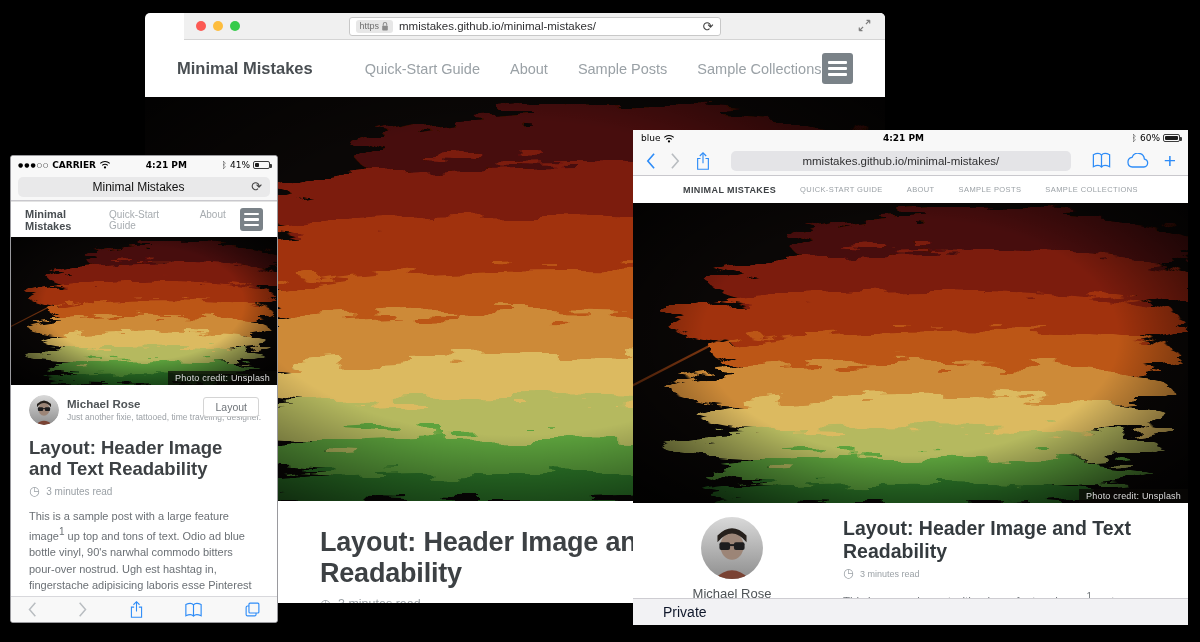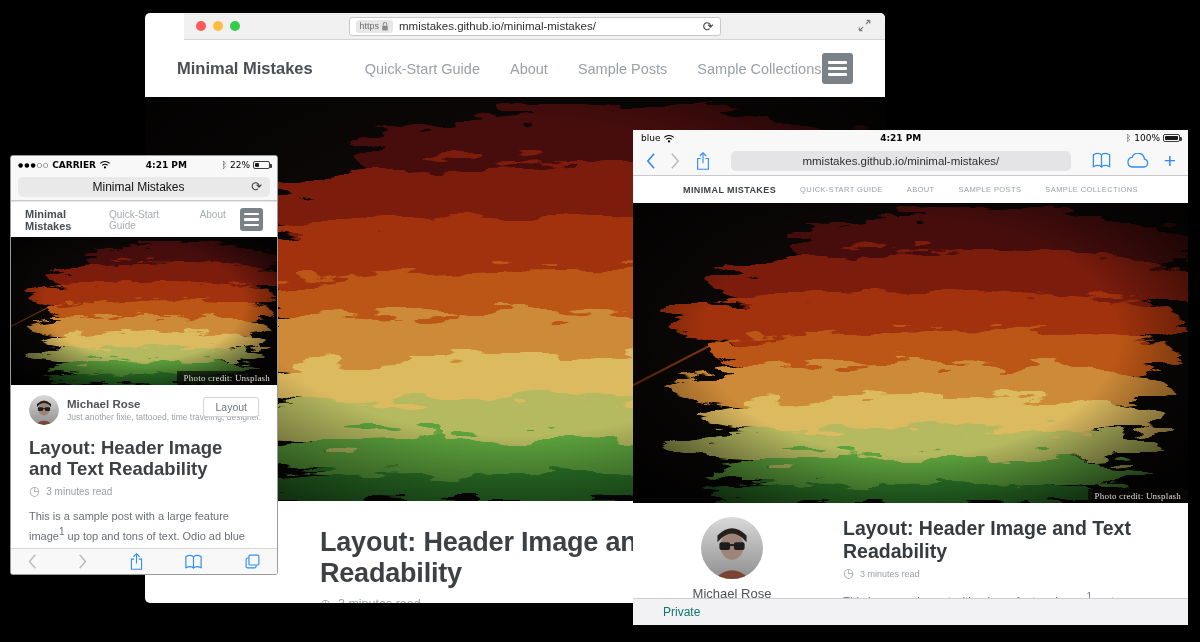--- a/index.html
+++ b/index.html
@@ -2,21 +2,21 @@
 <html><head>
 <meta charset="utf-8">
 <style>
   * { margin:0; padding:0; box-sizing:border-box; }
   html,body { background:#000; width:1200px; height:642px; overflow:hidden;
     font-family:"Liberation Sans","DejaVu Sans",sans-serif; }
   .stage { position:relative; width:1200px; height:642px; background:#000; border-radius:12px; overflow:hidden; }
   .device { position:absolute; background:#fff; overflow:hidden; }
 
   
-  .hero { position:relative; background:#c2410c; overflow:hidden;font-family:Liberation Serif, serif; }
+  .hero { position:relative; background:#c2410c; overflow:hidden; }
   .hero svg.leafpic { position:absolute; inset:0; width:100%; height:100%; display:block; }
   .photo-credit { position:absolute; right:0; bottom:0; background:rgba(10,8,6,.72); color:#ddd;
     font-size:9px; padding:2px 7px; letter-spacing:.2px; }
   .burger { display:flex; flex-direction:column; justify-content:center; gap:3px;
     background:#7a8288; border-radius:3px; align-items:center; cursor:pointer; }
   .burger i { display:block; background:#fff; border-radius:1px; }
   .isvg { display:inline-block; vertical-align:middle; }
   .blue { color:#2e8cf7; }
   .gray-ic { color:#b9bdc1; }
   .batt { position:relative; display:inline-block; width:17px; height:8px; border:1px solid #3c3c3c;
@@ -50,21 +50,21 @@
   .desk-nav .burger i { width:19px; height:3px; }
 
   .hero-desktop { height:404px; }
   .article { padding:26px 60px 0 175px; }
   .article h1 { font-size:27px; color:#3d4144; letter-spacing:-.2px; }
   .meta { margin-top:8px; font-size:12.5px; color:#9ba1a6; }
   .meta .clock { font-size:12px; margin-right:4px; }
   sup.fn { font-size:10px; cursor:pointer; }
 
   
-  .iphone { left:10px; top:155px; width:268px; height:420px; border-radius:3px; z-index:3;
+  .iphone { left:10px; top:155px; width:268px; height:468px; border-radius:3px; z-index:3;
     border:1px solid #9a9a9e; }
   .ph-status { height:17px; background:#f8f8f8; display:flex; align-items:center; padding:0 7px;
     font-size:9px; color:#000; font-family:"DejaVu Sans",sans-serif; }
   .ph-status .dots { font-size:6px; letter-spacing:1px; margin-right:3px; }
   .ph-status .carrier { font-weight:bold; margin-right:3px; }
   .ph-status .mid { flex:1; text-align:center; font-weight:bold; }
   .ph-status .right { display:flex; align-items:center; gap:3px; }
   .bt { font-size:9px; color:#3c3c3c; }
   .ph-urlrow { height:28px; background:#f8f8f8; display:flex; align-items:center; padding:0 7px; }
   .ph-field { flex:1; height:20px; background:#e9e9ea; border-radius:5px; display:flex; align-items:center;
@@ -111,21 +111,21 @@
   .pad-content { height:95px; display:flex; padding:14px 28px 0 30px; overflow:hidden; }
   .pad-aside { width:138px; text-align:center; flex-shrink:0; }
   .avatar-lg { width:62px; height:62px; border-radius:50%; overflow:hidden; margin:2px auto 8px; }
   .pad-aside .a-name { font-size:13px; font-weight:normal; color:#4f5457; }
   .pad-main { flex:1; padding-left:42px; padding-right:12px; }
   .pad-main h2 { font-size:19.5px; color:#343a3e; }
   .pad-main .meta { margin-top:3px; font-size:9px; }
   .pad-main p { margin-top:9px; font-size:11.5px; line-height:1.55; color:#72777b; }
   .private-bar { position:absolute; left:0; right:0; bottom:0; height:27px; background:#f2f2f4;
     border-top:1px solid #cecdd2; display:flex; align-items:center; padding:0 30px; }
-  .private-bar span { color:#0f766e; font-size:12px; cursor:pointer; }
+  .private-bar span { color:#0f172a; font-size:14px; cursor:pointer; }
 </style>
 </head>
 <body>
 
 <div class="stage">
 
   <section class="device desktop">
     <div class="mac-toolbar">
       <div class="lights">
         <span style="background:#fc5a54"></span>
@@ -217,21 +217,21 @@
       <svg class="isvg" width="12" height="9" viewBox="0 0 14 10">
           <g fill="none" stroke="#000" stroke-width="1.2">
             <path d="M1.5 3.8 a8 8 0 0 1 11 0"></path>
             <path d="M3.7 6.1 a5 5 0 0 1 6.6 0"></path>
           </g>
           <circle cx="7" cy="8.4" r="1.3"></circle>
         </svg>
       <span class="mid">4:21 PM</span>
       <span class="right">
         <span class="bt">ᛒ</span>
-        <span>22%</span>
+        <span>41%</span>
         <span class="batt b22">
             <b></b>
           </span>
       </span>
     </div>
     <div class="ph-urlrow hairline">
       <div class="ph-field">
         <span class="t">Minimal Mistakes</span>
         <span class="reload">⟳</span>
       </div>
@@ -355,21 +355,21 @@
             <g fill="none" stroke="#000" stroke-width="1.2">
               <path d="M1.5 3.8 a8 8 0 0 1 11 0"></path>
               <path d="M3.7 6.1 a5 5 0 0 1 6.6 0"></path>
             </g>
             <circle cx="7" cy="8.4" r="1.3"></circle>
           </svg>
       </span>
       <span class="mid">4:21 PM</span>
       <span class="right">
         <span class="bt">ᛒ</span>
-        <span>100%</span>
+        <span>60%</span>
         <span class="batt b100">
             <b></b>
           </span>
       </span>
     </div>
 
     <div class="pad-toolbar">
       <svg class="isvg blue" width="11" height="18" viewBox="0 0 12 20">
           <path fill="none" stroke="currentColor" stroke-width="1.8" d="M10 2 L3 10 L10 18"></path>
         </svg>

